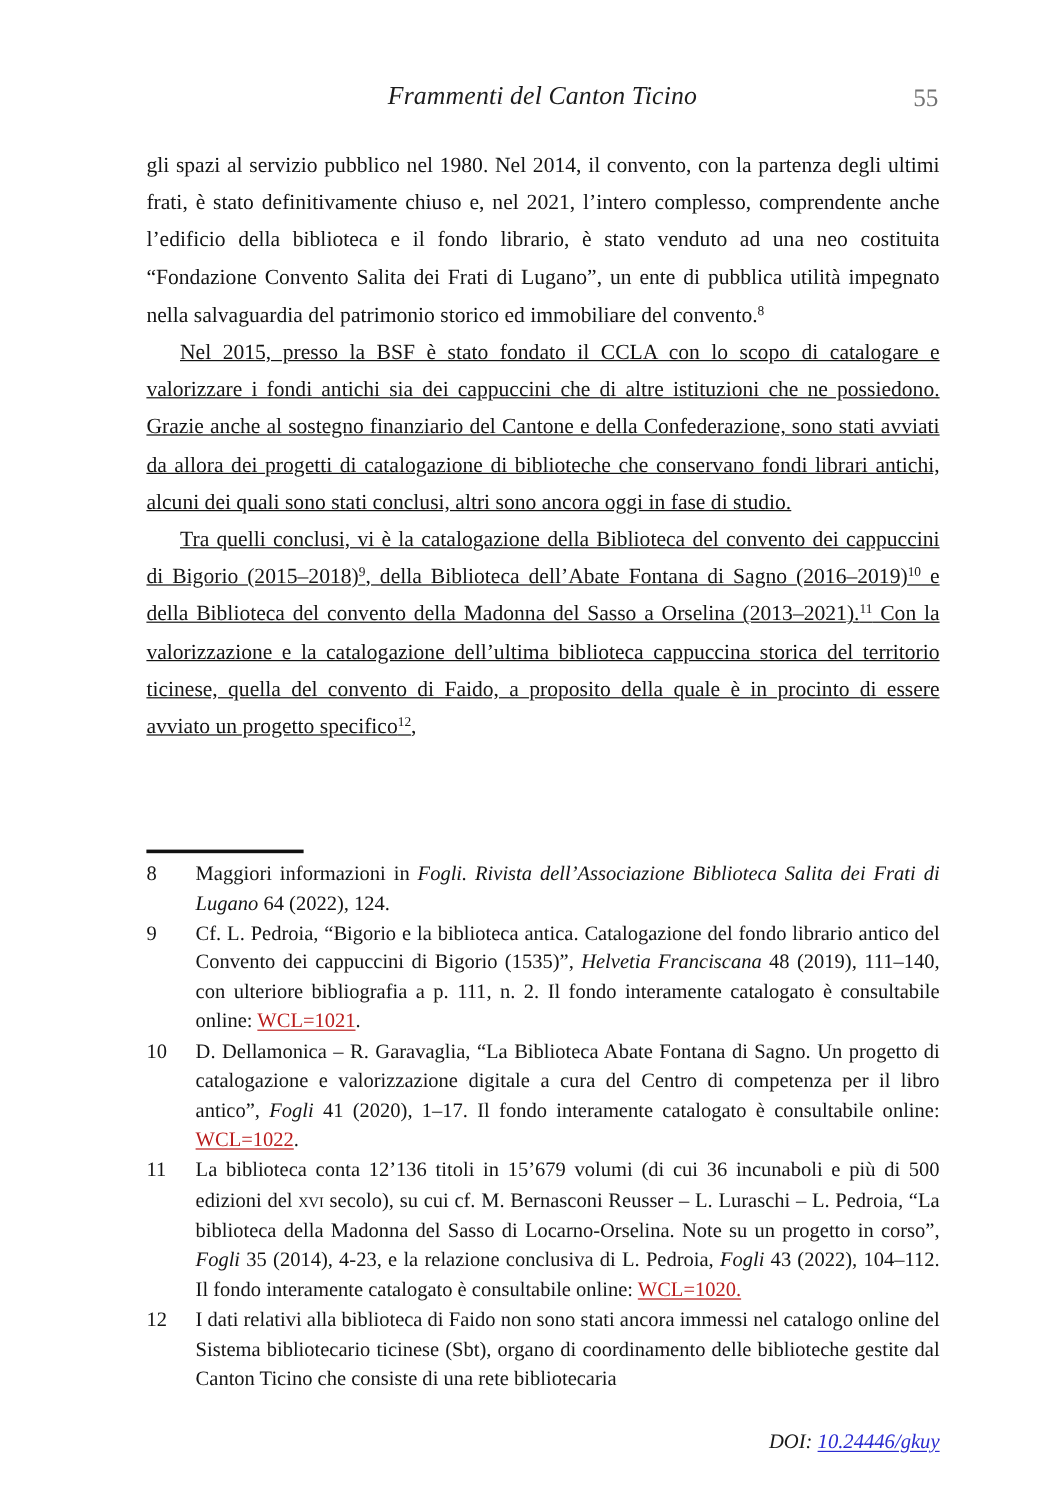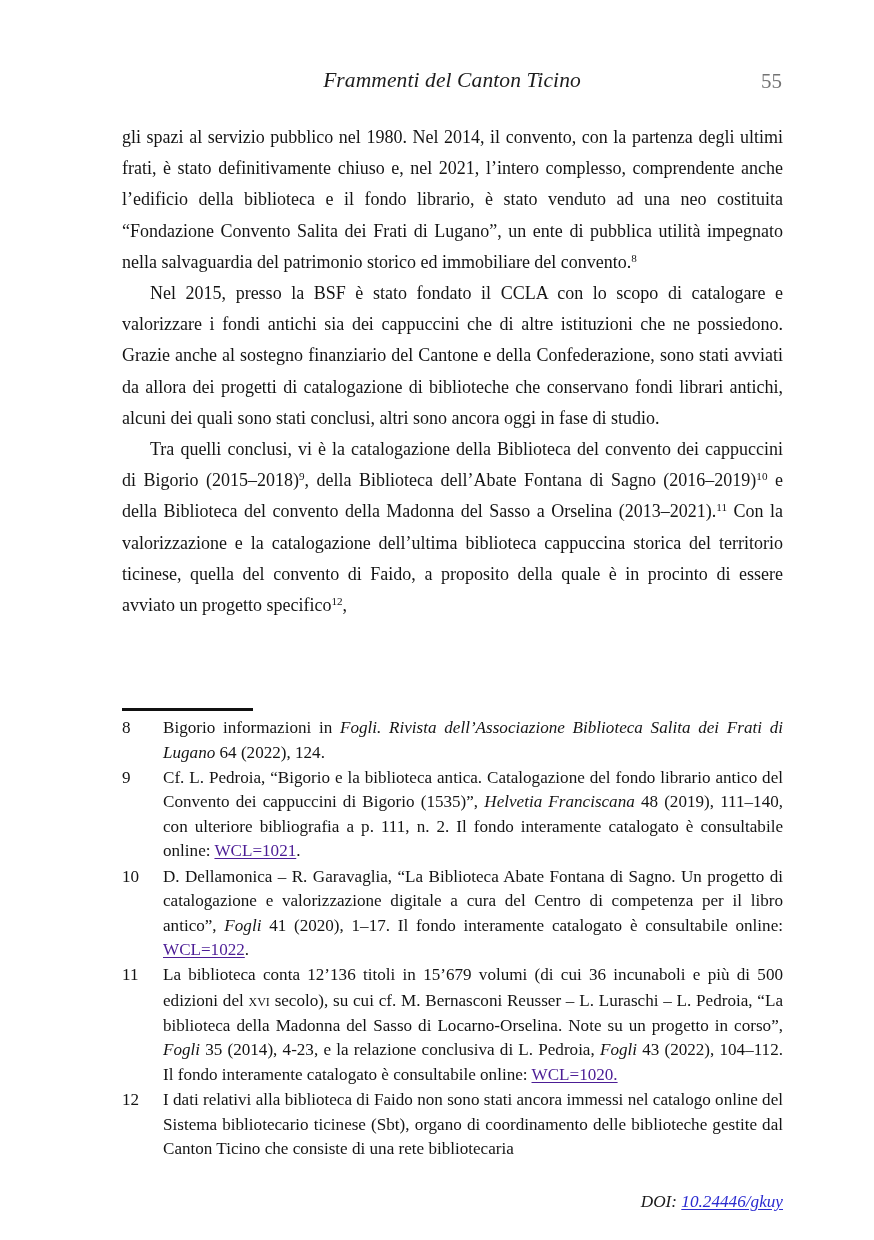--- a/index.html
+++ b/index.html
@@ -59,20 +59,21 @@
     margin: 0;
     font-size: 18px;
     line-height: 31.2px;
     text-align: justify;
     text-justify: inter-word;
     hyphens: manual;
     color: #141414;
   }
   p.para.indent {
     text-indent: 28px;
+    text-decoration: underline;
   }
   sup {
     font-size: 0.62em;
     vertical-align: 0.52em;
     line-height: 0;
   }
 
   
   .fn-rule {
     position: absolute;
@@ -105,21 +106,21 @@
     text-align: left;
     font-size: 17.1px;
     line-height: 24.6px;
   }
   .fn i, p.para i { font-style: italic; }
   .smallcaps {
     font-variant: small-caps;
     font-size: 1.02em;
   }
   a.weblink {
-    color: #4c1d95;
+    color: #b91c1c;
     text-decoration: underline;
     text-underline-offset: 1.5px;
   }
 
   
   .doi {
     position: absolute;
     right: 91px;
     top: 1192px;
     font-size: 17.2px;
@@ -146,21 +147,21 @@
 
   <div class="body-block" id="body-block">
       <p class="para"><span>gli spazi al servizio pubblico nel 1980. Nel 2014, il convento, con la partenza degli ultimi frati, è stato definitivamente chiuso e, nel 2021, l’intero complesso, comprendente anche l’edificio della biblioteca e il fondo librario, è stato venduto ad una neo costituita “Fondazione Convento Salita dei Frati di Lugano”, un ente di pubblica utilità impegnato nella salvaguardia del patrimonio storico ed immobiliare del convento.</span><sup>8</sup></p>
       <p class="para indent"><span>Nel 2015, presso la BSF è stato fondato il CCLA con lo scopo di catalogare e valorizzare i fondi antichi sia dei cappuccini che di altre istituzioni che ne possiedono. Grazie anche al sostegno finanziario del Cantone e della Confederazione, sono stati avviati da allora dei progetti di catalogazione di biblioteche che conservano fondi librari antichi, alcuni dei quali sono stati conclusi, altri sono ancora oggi in fase di studio.</span></p>
       <p class="para indent"><span>Tra quelli conclusi, vi è la catalogazione della Biblioteca del convento dei cappuccini di Bigorio (2015–2018)</span><sup>9</sup><span>, della Biblioteca dell’Abate Fontana di Sagno (2016–2019)</span><sup>10</sup><span> e della Biblioteca del convento della Madonna del Sasso a Orselina (2013–2021).</span><sup>11</sup><span> Con la valorizzazione e la catalogazione dell’ultima biblioteca cappuccina storica del territorio ticinese, quella del convento di Faido, a proposito della quale è in procinto di essere avviato un progetto specifico</span><sup>12</sup><span>,</span></p>
     </div>
 
   <div class="fn-rule"></div>
 
   <div class="footnotes" id="footnote-list">
-      <div class="fn"><span class="fn-num">8</span><span><span>Bigorio informazioni in </span><i>Fogli. Rivista dell’Associazione Biblioteca Salita dei Frati di Lugano</i><span> 64 (2022), 124.</span></span></div>
+      <div class="fn"><span class="fn-num">8</span><span><span>Maggiori informazioni in </span><i>Fogli. Rivista dell’Associazione Biblioteca Salita dei Frati di Lugano</i><span> 64 (2022), 124.</span></span></div>
       <div class="fn"><span class="fn-num">9</span><span><span>Cf. L. Pedroia, “Bigorio e la biblioteca antica. Catalogazione del fondo librario antico del Convento dei cappuccini di Bigorio (1535)”, </span><i>Helvetia Franciscana</i><span> 48 (2019), 111–140, con ulteriore bibliografia a p. 111, n. 2. Il fondo interamente catalogato è consultabile online: </span><a class="weblink" href="#">WCL=1021</a><span>.</span></span></div>
       <div class="fn"><span class="fn-num">10</span><span><span>D. Dellamonica – R. Garavaglia, “La Biblioteca Abate Fontana di Sagno. Un progetto di catalogazione e valorizzazione digitale a cura del Centro di competenza per il libro antico”, </span><i>Fogli</i><span> 41 (2020), 1–17. Il fondo interamente catalogato è consultabile online: </span><a class="weblink" href="#">WCL=1022</a><span>.</span></span></div>
       <div class="fn"><span class="fn-num">11</span><span><span>La biblioteca conta 12’136 titoli in 15’679 volumi (di cui 36 incunaboli e più di 500 edizioni del </span><span class="smallcaps">xvi</span><span> secolo), su cui cf. M. Bernasconi Reusser – L. Luraschi – L. Pedroia, “La biblioteca della Madonna del Sasso di Locarno-Orselina. Note su un progetto in corso”, </span><i>Fogli</i><span> 35 (2014), 4-23, e la relazione conclusiva di L. Pedroia, </span><i>Fogli</i><span> 43 (2022), 104–112. Il fondo interamente catalogato è consultabile online: </span><a class="weblink" href="#">WCL=1020.</a></span></div>
       <div class="fn"><span class="fn-num">12</span><span><span>I dati relativi alla biblioteca di Faido non sono stati ancora immessi nel catalogo online del Sistema bibliotecario ticinese (Sbt), organo di coordinamento delle biblioteche gestite dal Canton Ticino che consiste di una rete bibliotecaria</span></span></div>
     </div>
 
   <div class="doi">
     <span>DOI: </span><a href="#" class="doi-link">10.24446/gkuy</a>
   </div>
 

